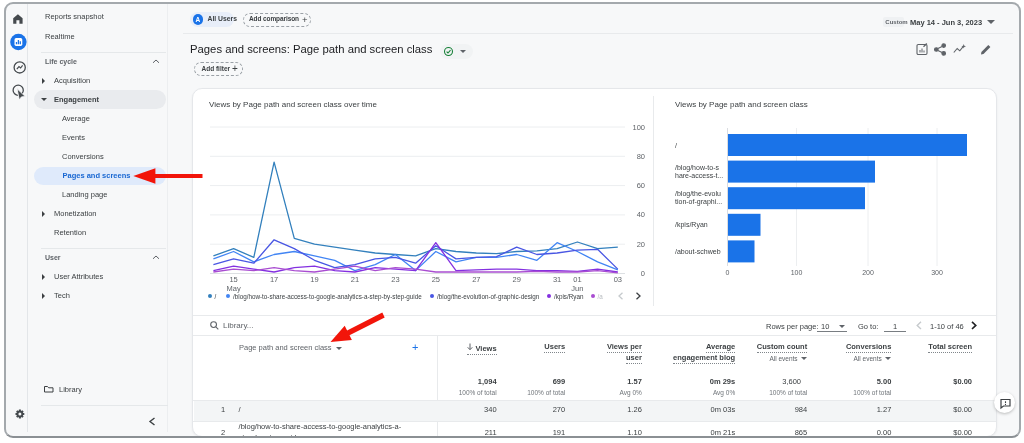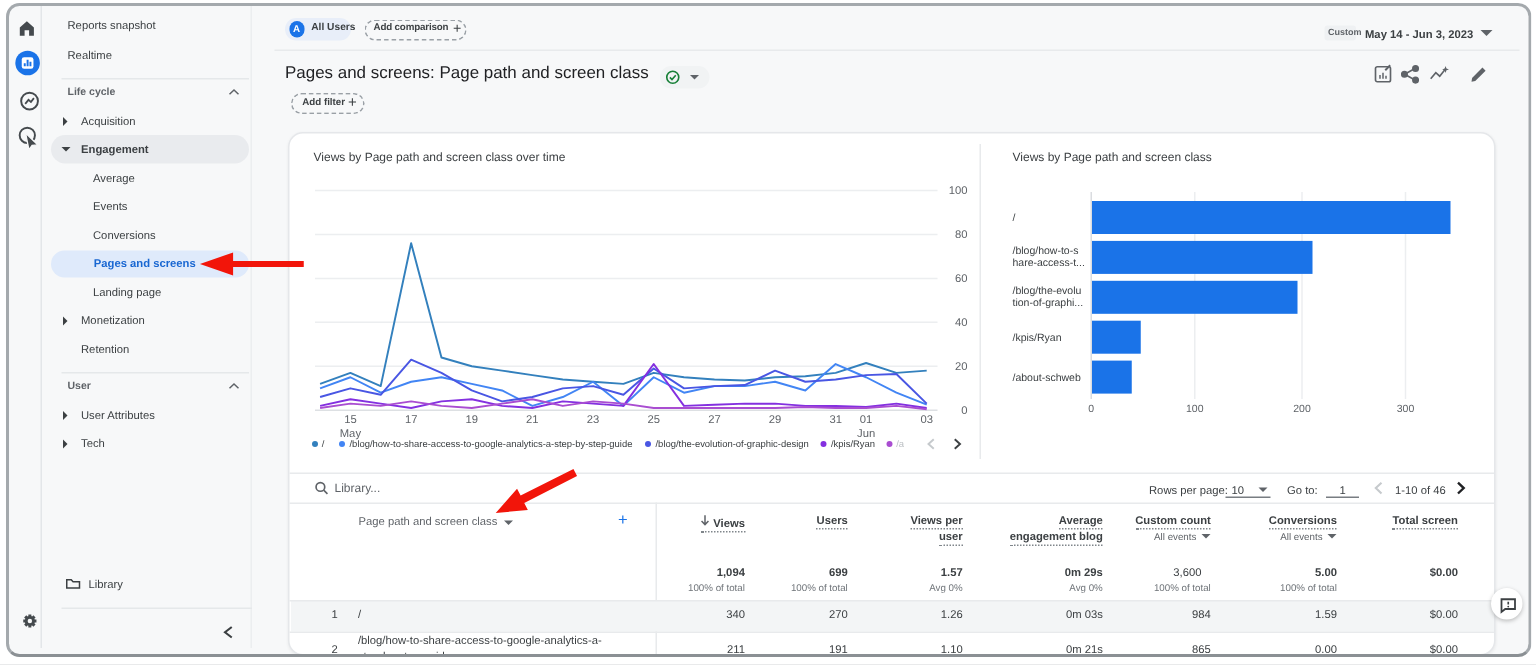--- a/index.html
+++ b/index.html
@@ -275,21 +275,21 @@
   <div class="abs" style="left:193.5px;top:400px;width:802.5px;height:20.5px;background:#f3f5f6"></div>
   <div class="abs" style="left:193px;top:399.5px;width:803px;border-top:1px solid #e8eaec"></div>
   <div class="abs" style="left:193px;top:420.5px;width:803px;border-top:1px solid #e8eaec"></div>
   <div class="txt r" style="right:798.8px;top:406px;font-size:7.5px;color:#3c4043">1</div>
   <div class="txt" style="left:238.6px;top:406px;font-size:7.5px;color:#3c4043">/</div>
   <div class="txt r" style="right:527.4px;top:406px;font-size:7.5px;color:#3c4043">340</div>
   <div class="txt r" style="right:458.8px;top:406px;font-size:7.5px;color:#3c4043">270</div>
   <div class="txt r" style="right:382.2px;top:406px;font-size:7.5px;color:#3c4043">1.26</div>
   <div class="txt r" style="right:288.8px;top:406px;font-size:7.5px;color:#3c4043">0m 03s</div>
   <div class="txt r" style="right:216.8px;top:406px;font-size:7.5px;color:#3c4043">984</div>
-  <div class="txt r" style="right:132.7px;top:406px;font-size:7.5px;color:#3c4043">1.59</div>
+  <div class="txt r" style="right:132.7px;top:406px;font-size:7.5px;color:#3c4043">1.27</div>
   <div class="txt r" style="right:52px;top:406px;font-size:7.5px;color:#3c4043">$0.00</div>
   <div class="txt r" style="right:798.8px;top:429px;font-size:7.5px;color:#3c4043">2</div>
   <div class="txt" style="left:238.6px;top:422.5px;font-size:7.5px;color:#3c4043">/blog/how-to-share-access-to-google-analytics-a-</div>
   <div class="txt" style="left:238.6px;top:433.8px;font-size:7.5px;color:#3c4043">step-by-step-guide</div>
   <div class="txt r" style="right:527.4px;top:429px;font-size:7.5px;color:#3c4043">211</div>
   <div class="txt r" style="right:458.8px;top:429px;font-size:7.5px;color:#3c4043">191</div>
   <div class="txt r" style="right:382.2px;top:429px;font-size:7.5px;color:#3c4043">1.10</div>
   <div class="txt r" style="right:288.8px;top:429px;font-size:7.5px;color:#3c4043">0m 21s</div>
   <div class="txt r" style="right:216.8px;top:429px;font-size:7.5px;color:#3c4043">865</div>
   <div class="txt r" style="right:132.7px;top:429px;font-size:7.5px;color:#3c4043">0.00</div>

